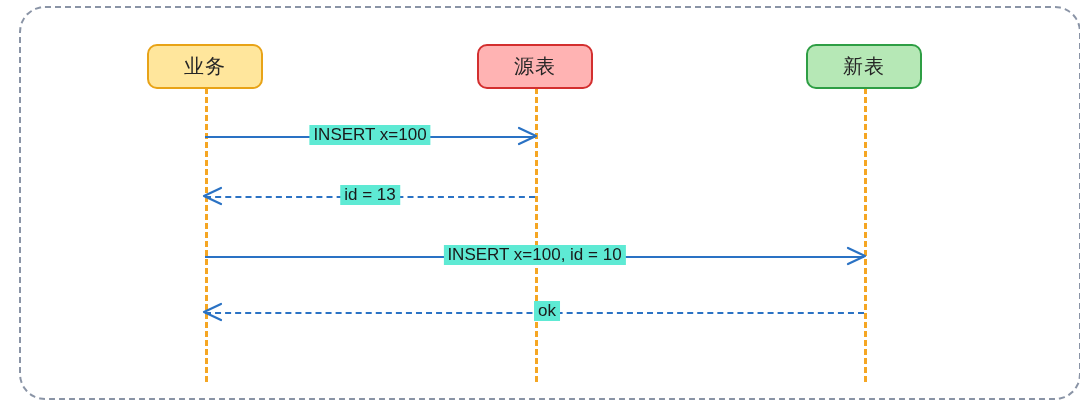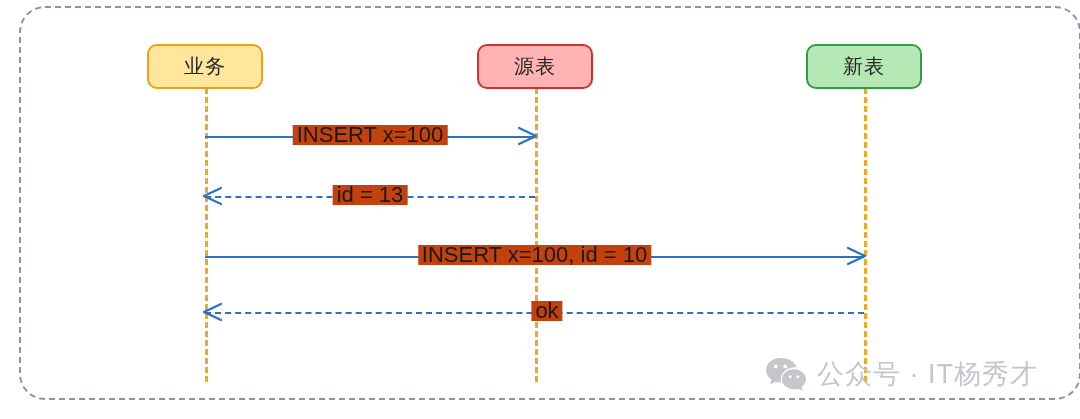--- a/index.html
+++ b/index.html
@@ -73,23 +73,23 @@
   }
   .msg.dashed .line {
     border-top-style: dashed;
     border-top-width: 2.5px;
   }
   .msg .label {
     position: absolute;
     top: -11px;
     left: 50%;
     transform: translateX(-50%);
-    background: #c2410c;
+    background: #5eead4;
     padding: 0 4px;
-    font-size: 22px;
+    font-size: 17px;
     color: #1a1a1a;
     white-space: nowrap;
     line-height: 20px;
   }
   .arrow {
     position: absolute;
     top: -9px;
     width: 20px;
     height: 18px;
     overflow: visible;
@@ -157,27 +157,14 @@
   </div>
 
   <div class="msg dashed" style="left:192px; top:312px; width:659px">
     <div class="line"></div>
     <svg class="arrow left" viewBox="0 0 20 18">
       <path d="M18 1 L1 9 L18 17" fill="none" stroke="#2a72c4" stroke-width="2.2" stroke-linecap="round" stroke-linejoin="round"></path>
     </svg>
     <div class="label" style="left:342px">ok</div>
   </div>
 
-  <div class="watermark" style="left:752px; top:356px">
-    <svg class="wm-icon" width="42" height="36" viewBox="0 0 42 36">
-      <g fill="#c3c7cc">
-        <path d="M15.5 2C7.5 2 1 7.4 1 14.1c0 3.8 2.1 7.2 5.4 9.4L5 28.6l5.6-2.9c1.5.4 3.2.6 4.9.6h.9c-.3-1-.5-2-.5-3.1 0-6.6 6.4-11.9 14.2-11.9.5 0 1 0 1.5.1C30.2 6 23.6 2 15.5 2z"></path>
-        <circle cx="10.6" cy="10.5" r="1.9" fill="#ffffff"></circle>
-        <circle cx="20.2" cy="10.5" r="1.9" fill="#ffffff"></circle>
-        <path d="M41 23.3c0-5.5-5.4-10-12-10s-12 4.5-12 10 5.4 10 12 10c1.4 0 2.8-.2 4.1-.6l4.6 2.4-1.2-4.2c2.8-1.8 4.5-4.6 4.5-7.6z"></path>
-        <circle cx="25.2" cy="20.8" r="1.5" fill="#ffffff"></circle>
-        <circle cx="32.8" cy="20.8" r="1.5" fill="#ffffff"></circle>
-      </g>
-    </svg>
-    <span class="wm-text">公众号 · IT杨秀才</span>
-  </div>
 
 </div>
 
 </body></html>

